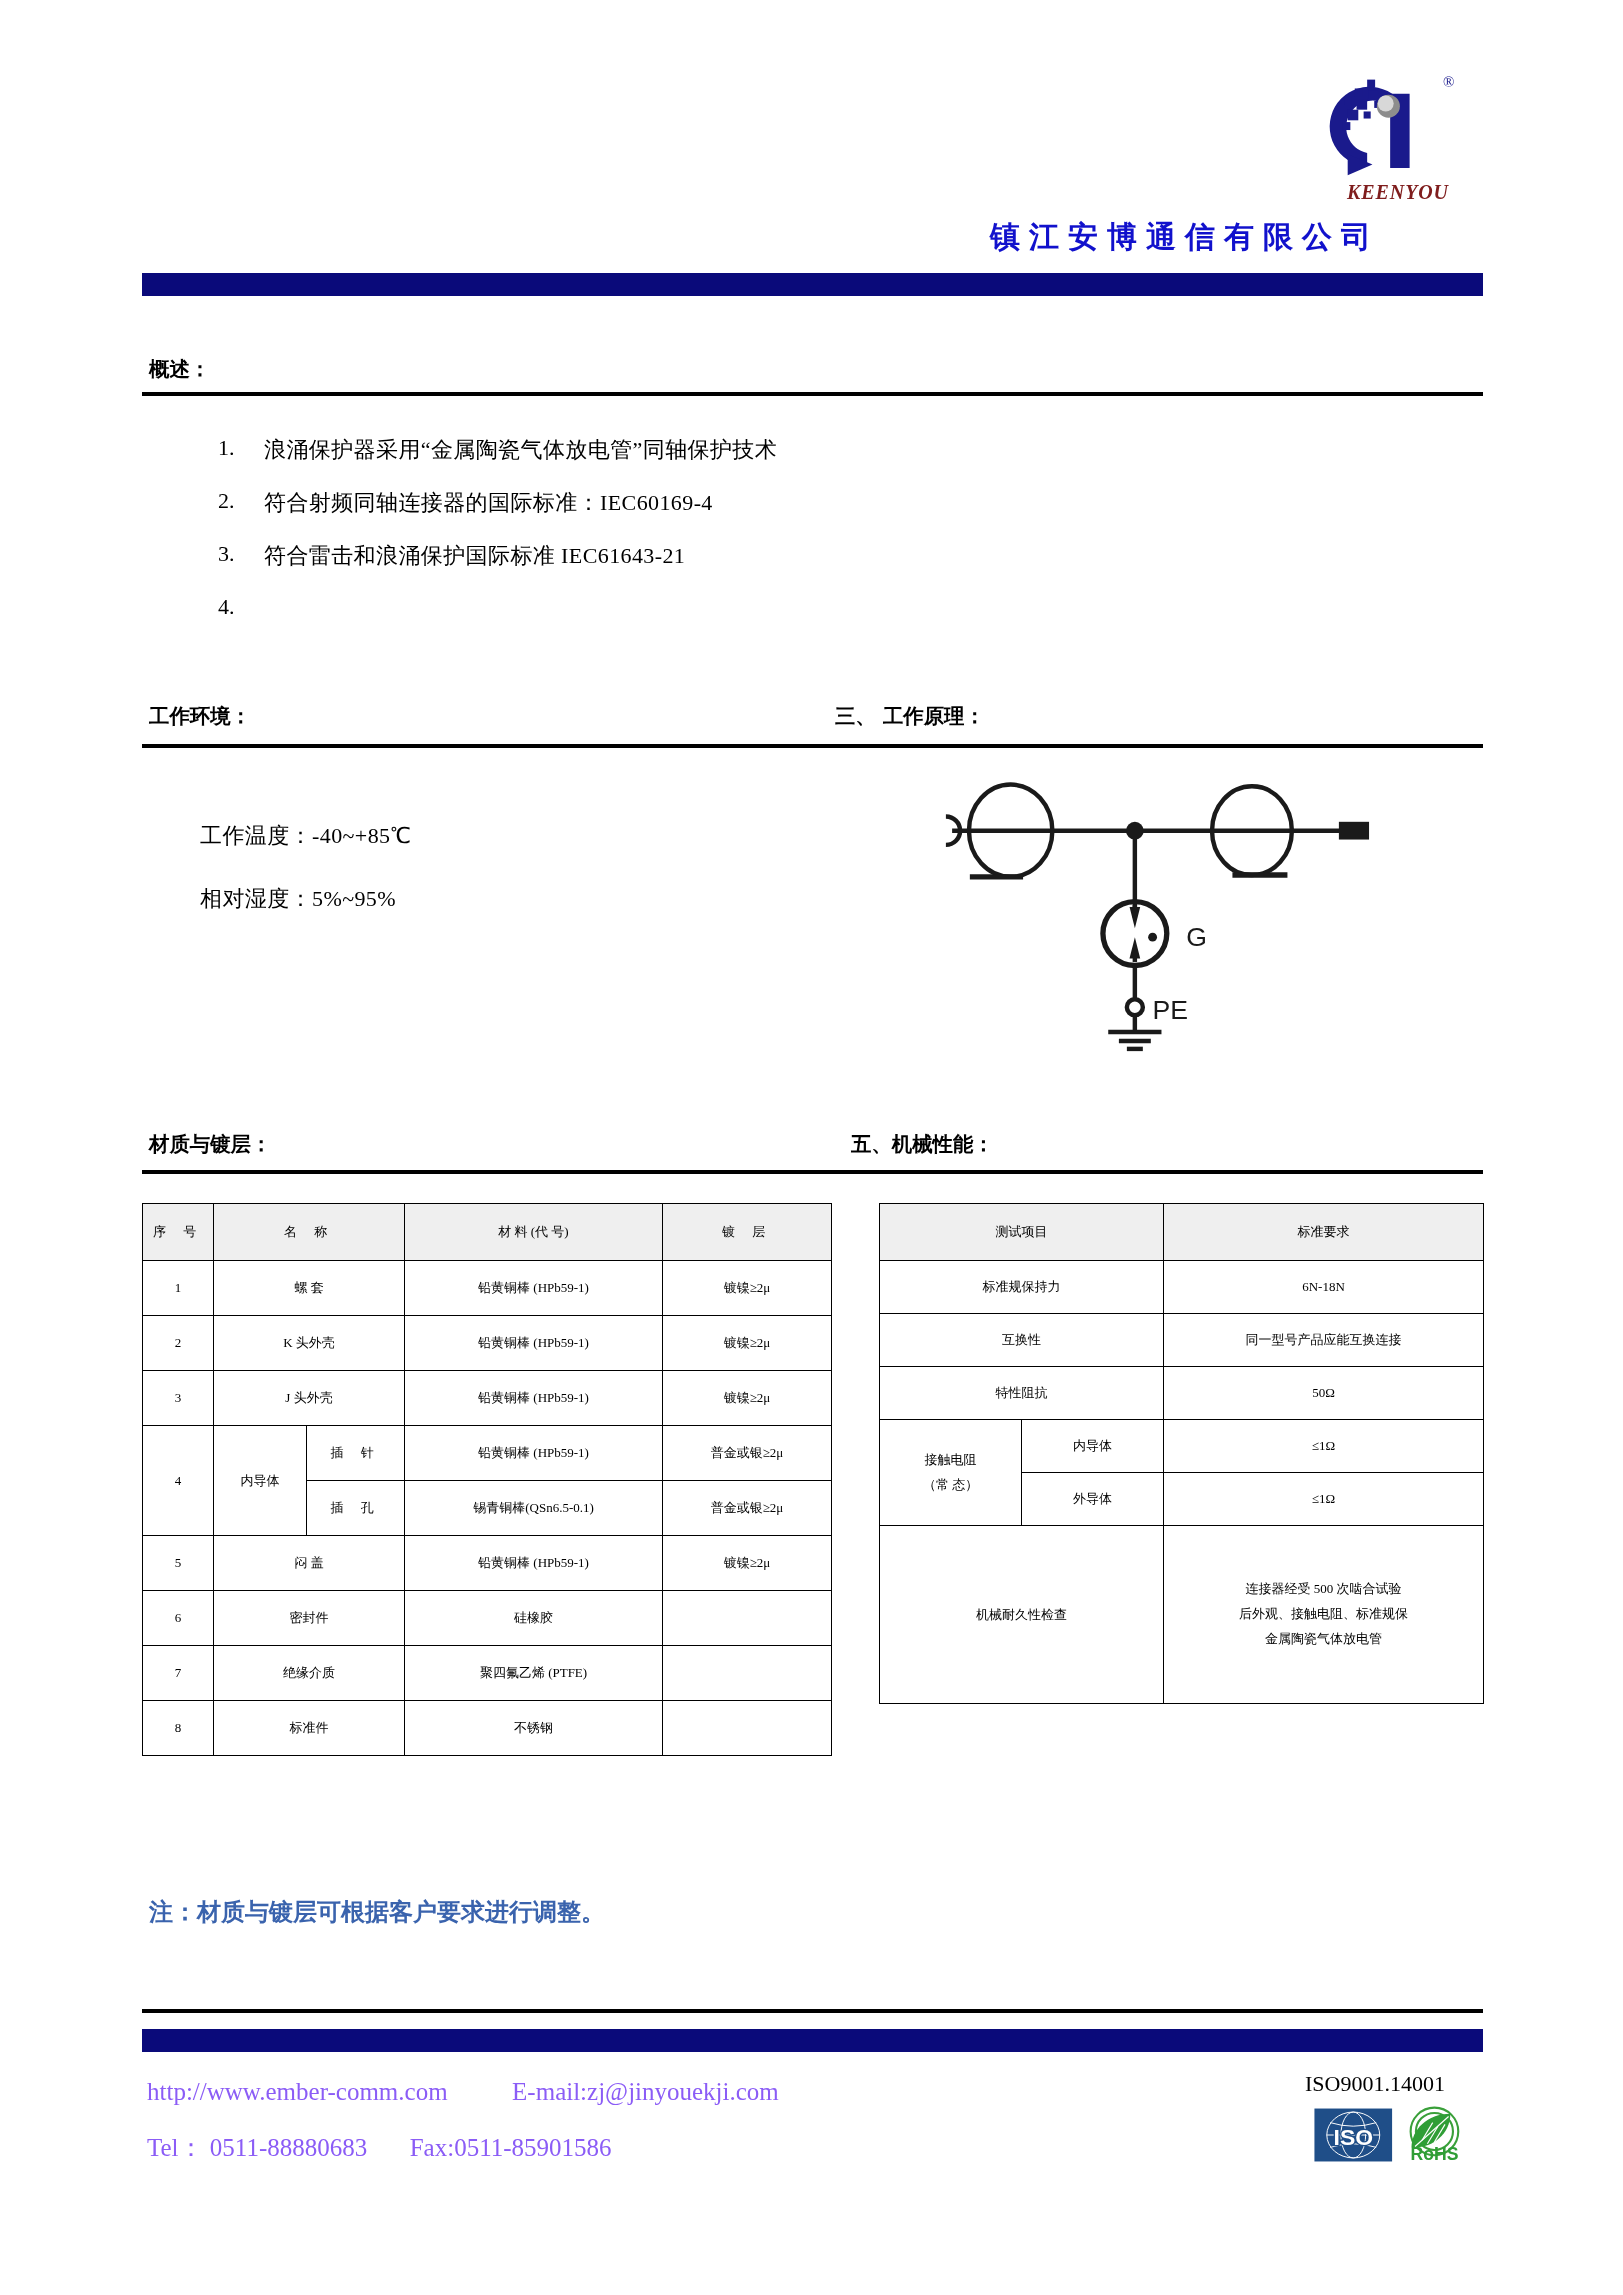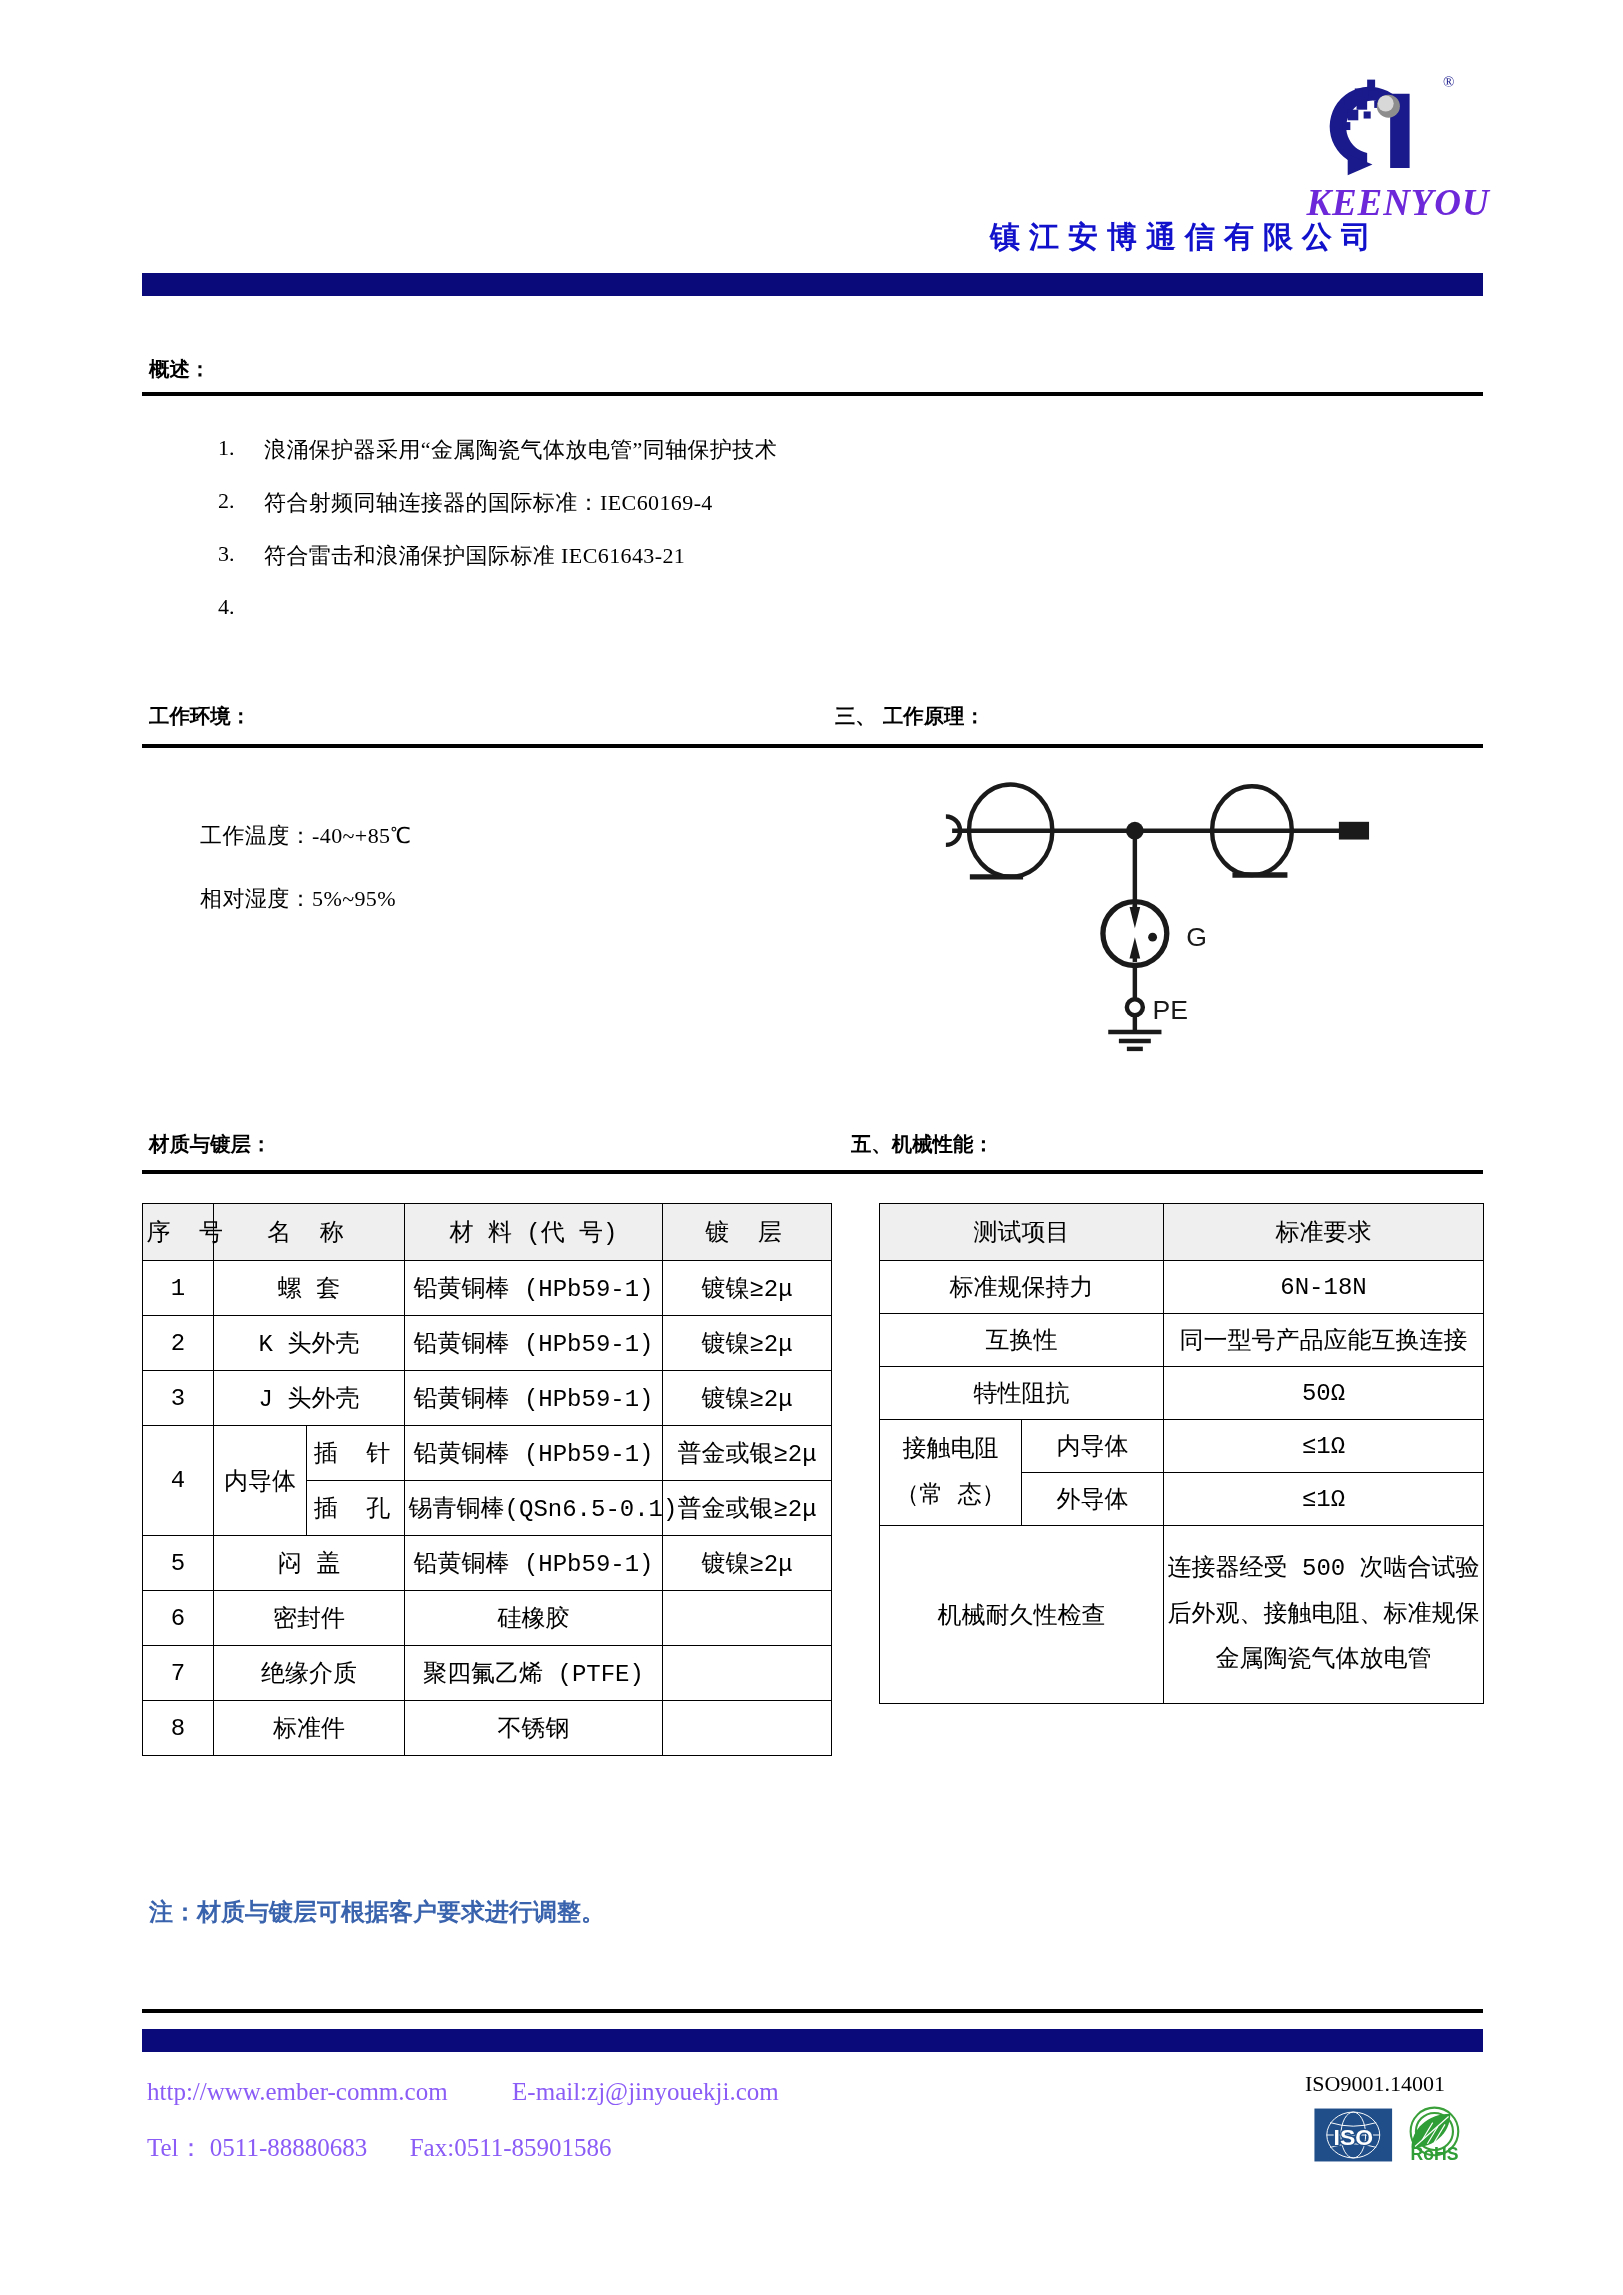--- a/index.html
+++ b/index.html
@@ -25,22 +25,22 @@
   .logo-block { position:absolute; left:1305px; top:69px; width:186px; height:155px; }
   .logo-mark { position:absolute; left:16px; top:0; width:133px; height:115px; }
   .logo-reg {
     position:absolute; left:138px; top:5.3px;
     font-family:"Liberation Serif", serif; font-size:15px; color:#1a1a8c;
   }
   .logo-word {
     position:absolute; left:0; top:112px; width:186px;
     text-align:center;
     font-family:"Liberation Serif", serif;
-    font-style:italic; font-weight:700; font-size:37px;
-    color:#6d28d9; letter-spacing:0.9px;
+    font-style:italic; font-weight:700; font-size:20px;
+    color:#7f1d1d; letter-spacing:0.9px;
   }
   .company-cn {
     position:absolute; left:990px; top:217px;
     font-family:"DejaVu Serif", serif;
     font-size:30px; font-weight:700; color:#1111cc;
     letter-spacing:9px; white-space:nowrap;
   }
   .header-bar {
     position:absolute; left:142px; top:273px;
     width:1341px; height:23px; background:#0a0a7a;
@@ -74,22 +74,22 @@
     font-size:22px; white-space:nowrap; letter-spacing:0.4px;
   }
 
   
   .circuit { position:absolute; left:897px; top:781px; width:497px; height:275px; }
 
   
   table { border-collapse:collapse; }
   .tbl {
     position:absolute;
-    font-family:Liberation Mono, monospace;
-    font-size:24px;
+    font-family:Liberation Serif, serif;
+    font-size:13px;
     table-layout:fixed;
   }
   .tbl td, .tbl th {
     border:0.9px solid #000;
     text-align:center;
     vertical-align:middle;
     padding:1.8px 3.6px;
     font-weight:400;
     white-space:nowrap;
   }

